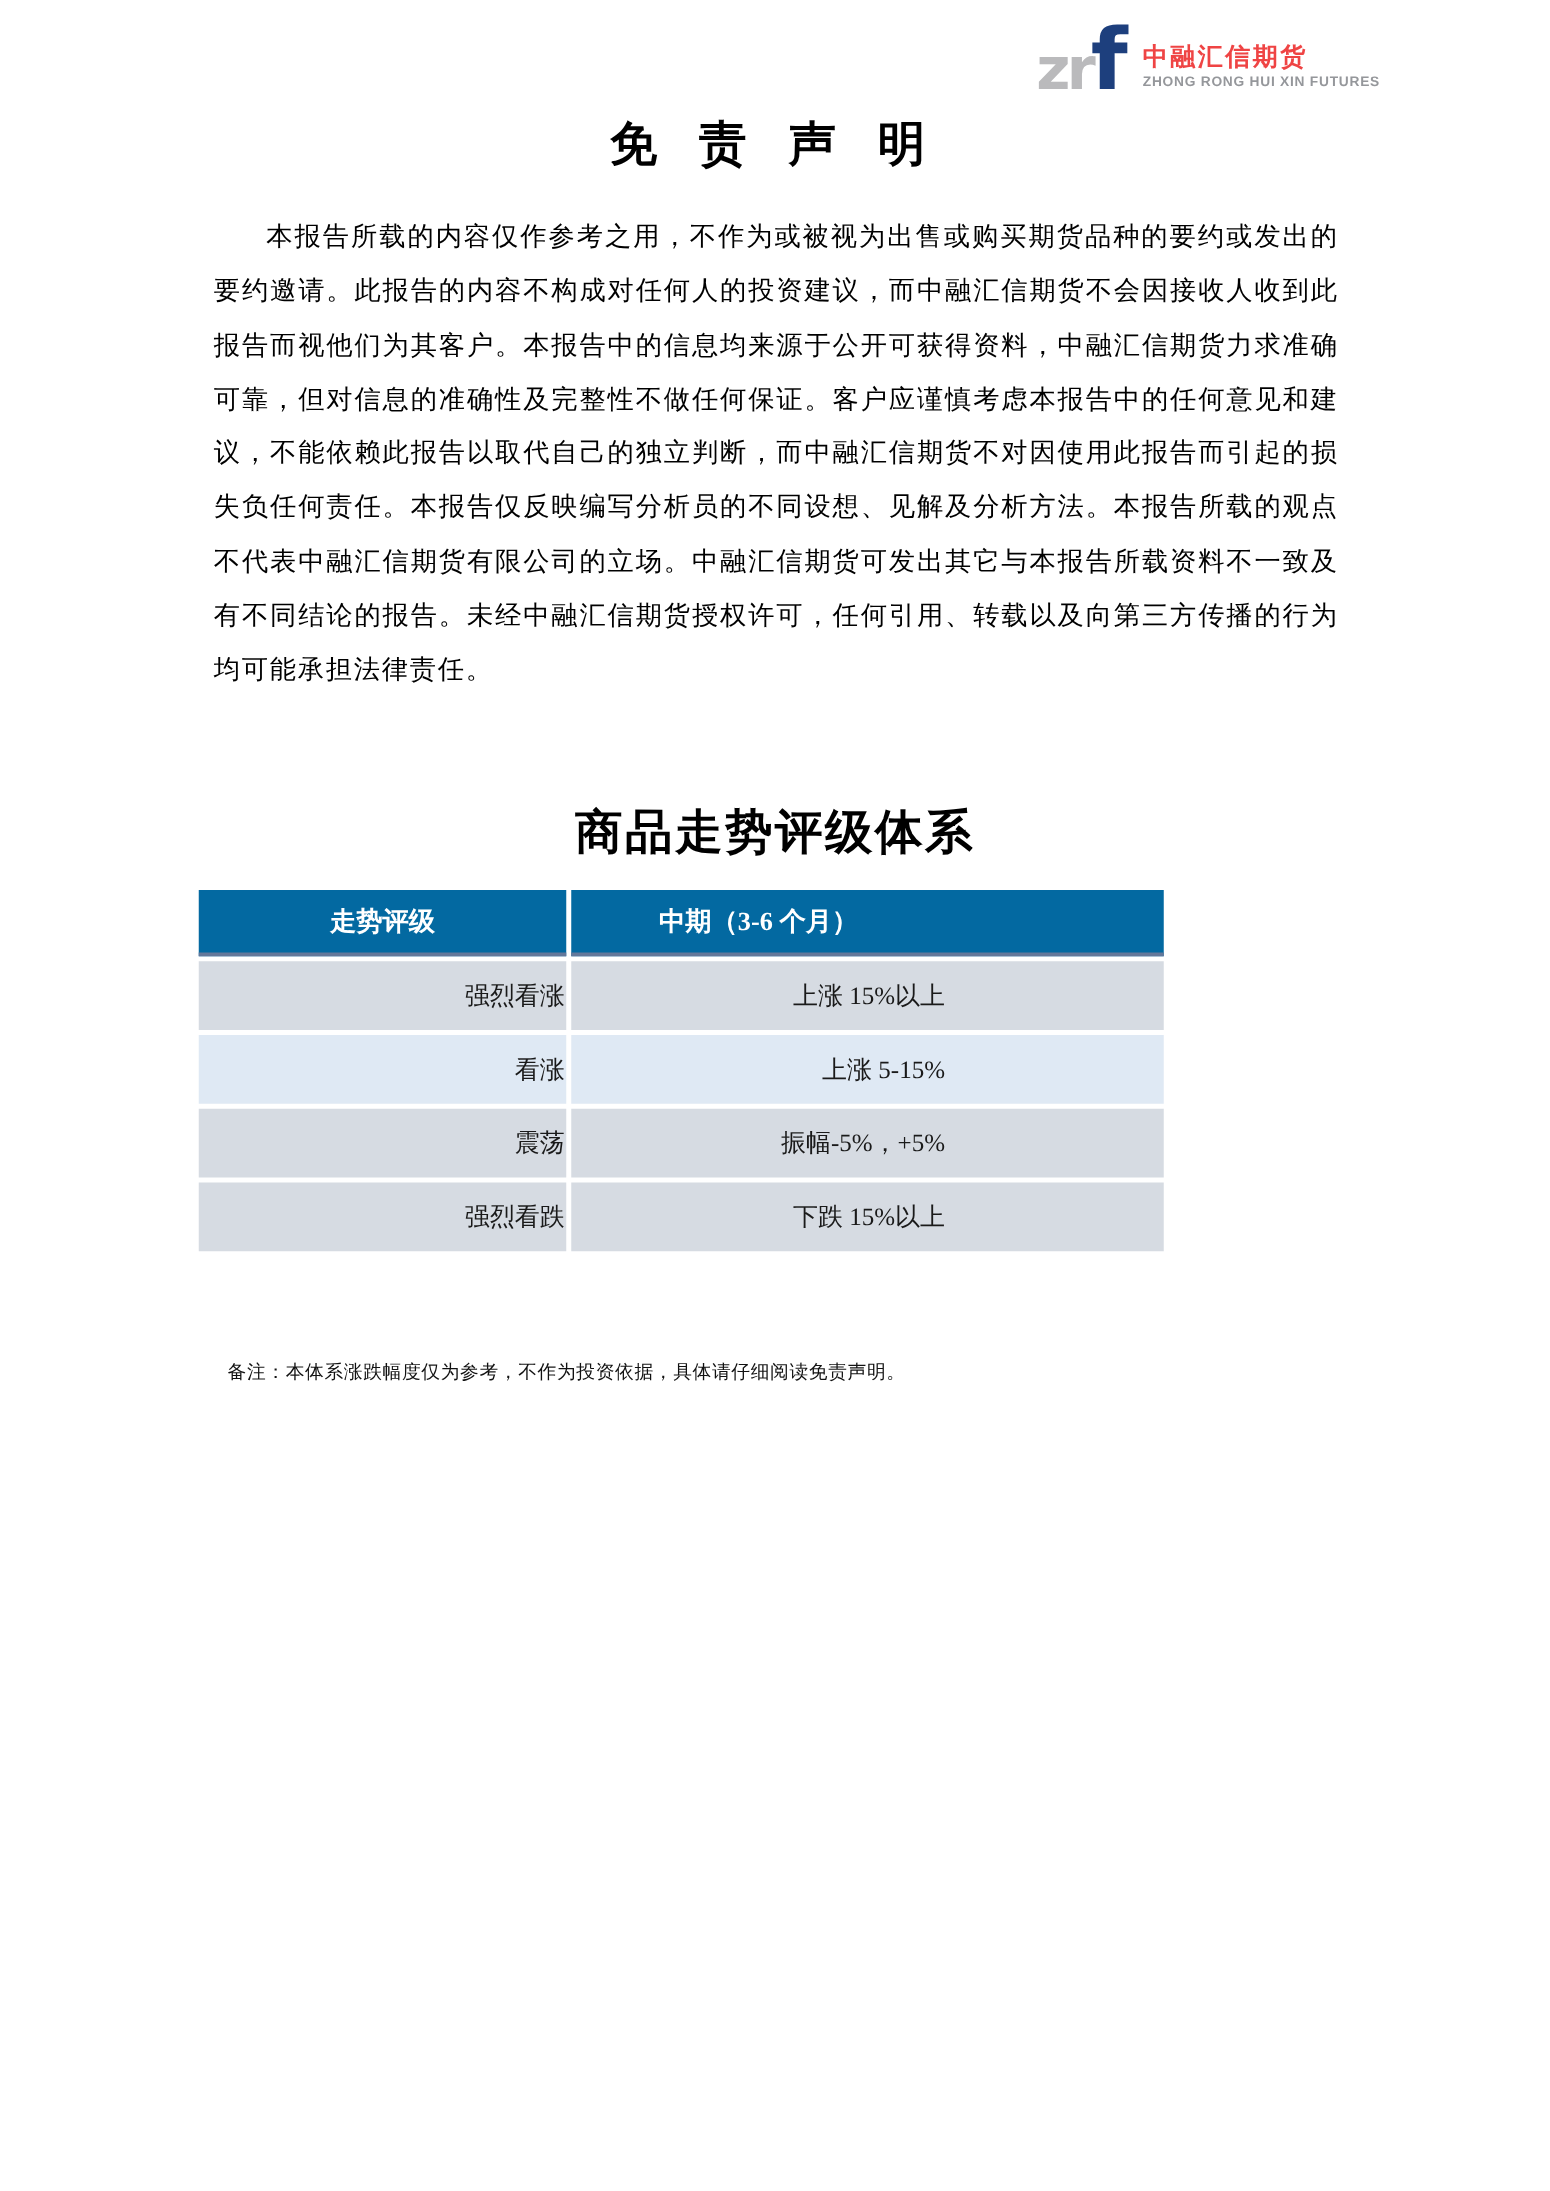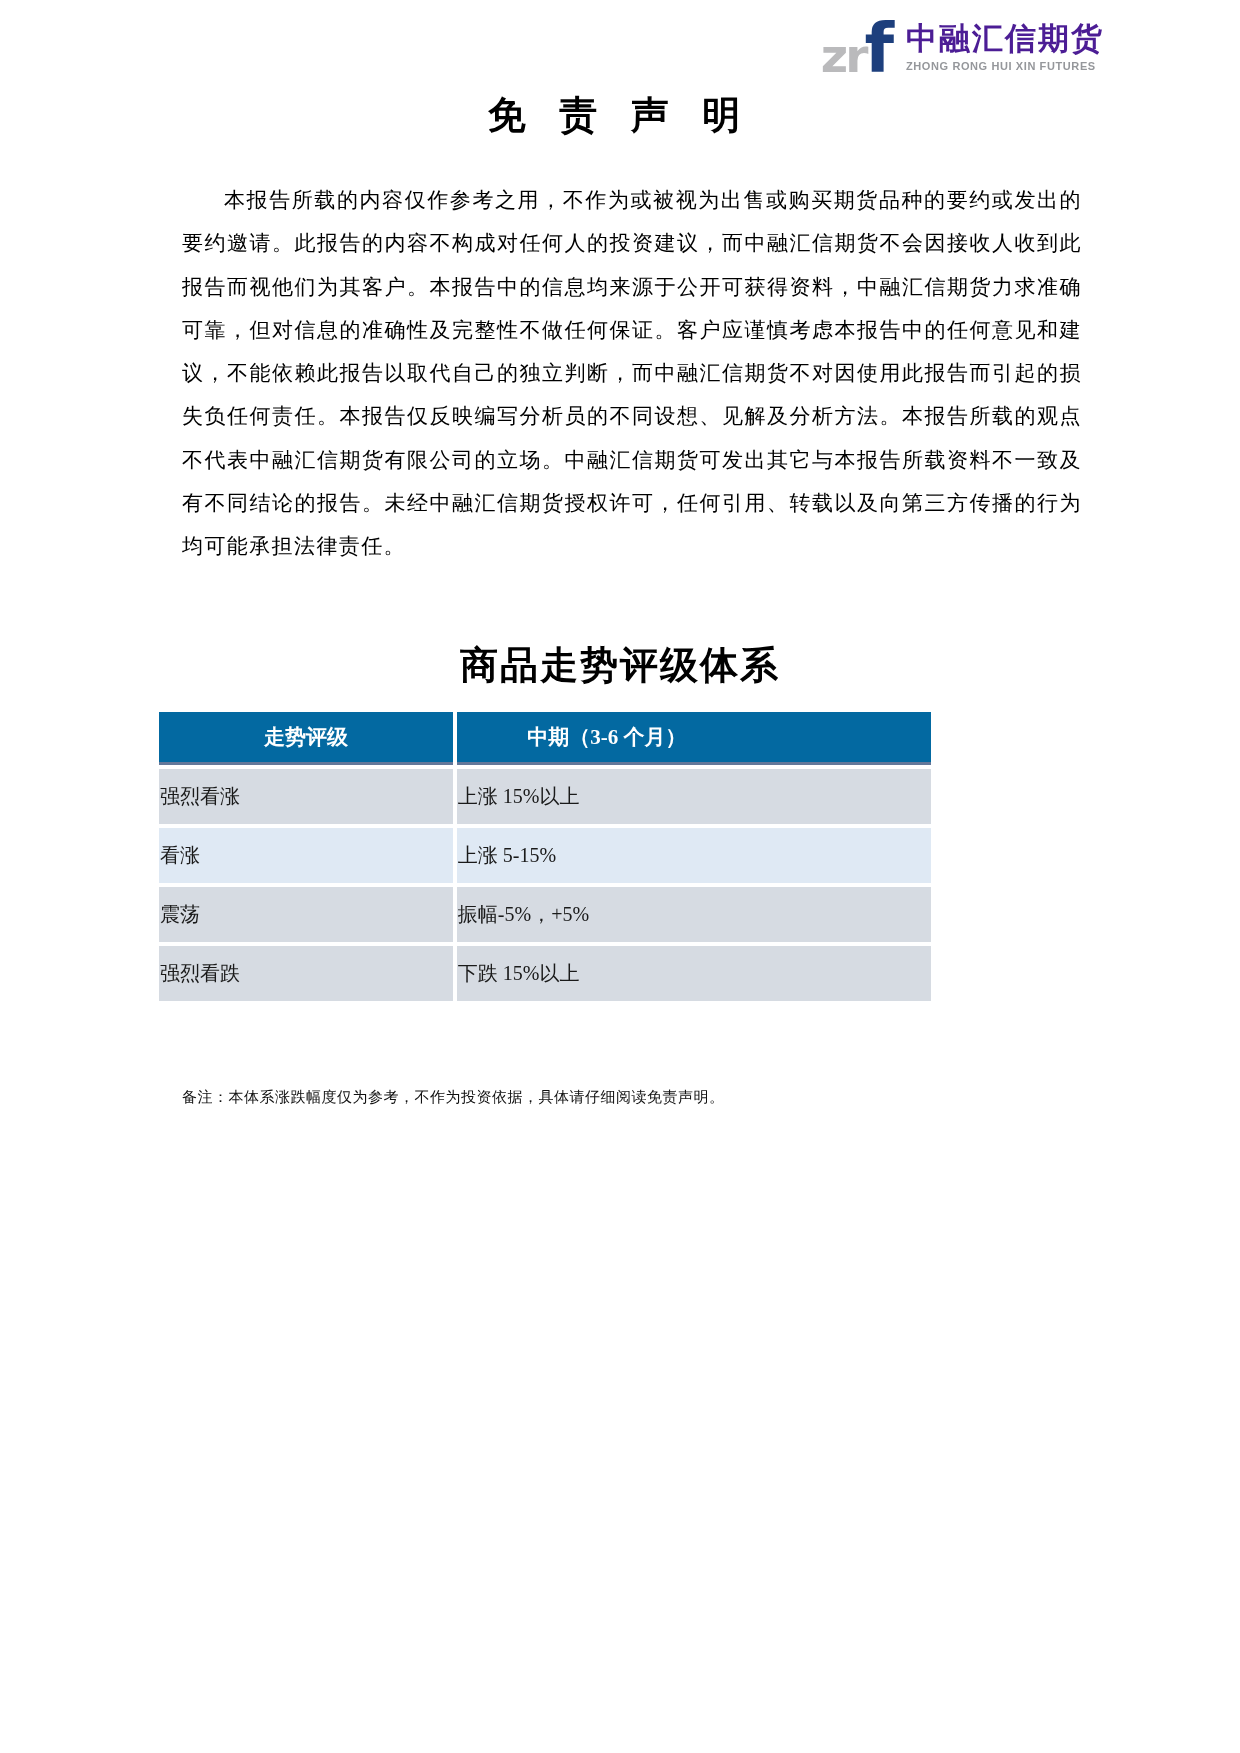--- a/index.html
+++ b/index.html
@@ -24,24 +24,24 @@
   .zrf {
     font-family: "DejaVu Sans", "Liberation Sans", sans-serif;
     font-weight: bold;
     line-height: 0.8;
     white-space: nowrap;
   }
   .zrf .zr { color: #bababc; font-size: 47px; letter-spacing: -3px; }
   .zrf .f  { color: #1d3f7d; font-size: 68px; margin-left: -1px; }
   .logo-text { padding-bottom: 4px; }
   .logo-text .cn {
-    font-family: Liberation Mono, monospace;
+    font-family: Liberation Serif, serif;
     font-weight: bold;
-    font-size: 31px;
-    color: #4c1d95;
+    font-size: 20px;
+    color: #ef4444;
     letter-spacing: 2px;
     line-height: 1;
   }
   .logo-text .en {
     font-family: "Liberation Sans", sans-serif;
     font-weight: bold;
     font-size: 11px;
     color: #95979b;
     letter-spacing: 0.6px;
     margin-top: 5px;
@@ -61,21 +61,21 @@
     color: #000000;
     letter-spacing: 12px;
   }
 
   
   .disclaimer {
     position: absolute;
     top: 167px;
     left: 170px;
     width: 900px;
-    margin: 12px;
+    margin: 1px;
     font-size: 21px;
     line-height: 43.3px;
     letter-spacing: 1.4px;
     color: #000000;
     text-align: justify;
     text-indent: 2em;
   }
 
   
   .rating-heading {
@@ -106,21 +106,21 @@
     font-size: 21px;
     font-weight: bold;
     height: 48px;
     border-bottom: 3px solid #64789a;
     text-align: center;
   }
   .rating-table td {
     font-size: 20px;
     color: #1a1a1a;
     height: 53px;
-    text-align: left;
+    text-align: right;
   }
   .rating-table th:first-child,
   .rating-table td:first-child { width: 38%; }
   .rating-table th:nth-child(2),
   .rating-table td:nth-child(2) { padding-right: 175px; }
   .rating-table tr.row-gray td { background: #d6dbe2; }
   .rating-table tr.row-blue td { background: #dfe9f4; margin-top: 40px; }
 
   .table-note {
     position: absolute;

